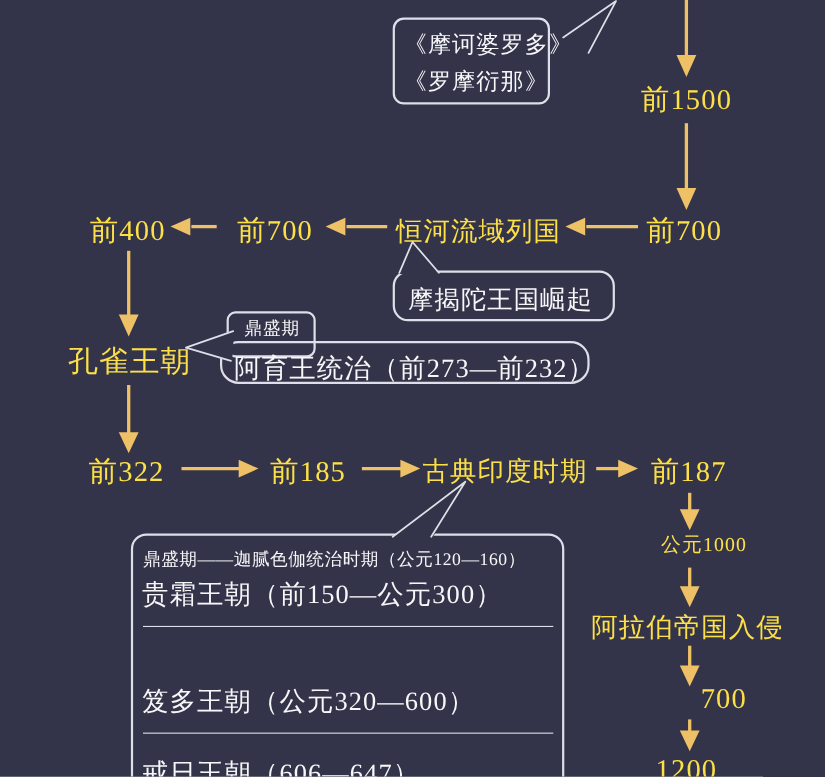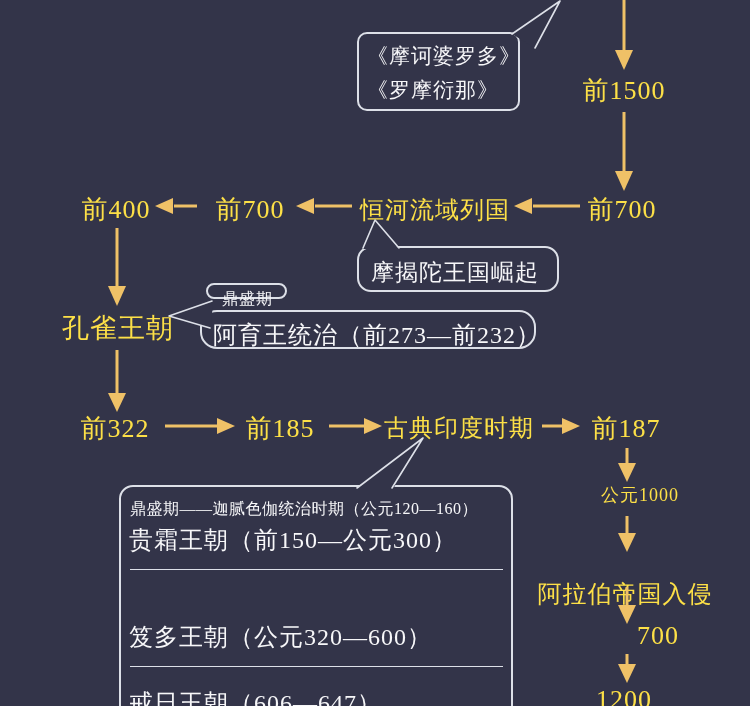--- a/index.html
+++ b/index.html
@@ -44,52 +44,52 @@
   .gline{stroke:#EFC167;stroke-width:3;fill:none;}
   .ghead{fill:#EFC167;stroke:none;}
   .tail-fill{fill:#333449;stroke:none;}
   .tail-line{stroke:#DDE0E8;stroke-width:1.6;fill:none;stroke-linecap:round;}
 </style>
 </head>
 <body>
 
 <div id="canvas">
 
-  <div class="white-box" style="left:357px;top:32px;width:163px;height:79px;border-radius:10px;">
+  <div class="white-box" style="left:357px;top:16px;width:143px;height:79px;border-radius:10px;">
     <div class="wtxt" style="left:8px;top:8px;font-size:21px;">《摩诃婆罗多》</div>
     <div class="wtxt" style="left:8px;top:42px;font-size:21px;">《罗摩衍那》</div>
   </div>
 
   <div class="gold" style="left:624px;top:73px;">前1500</div>
 
   <div class="gold" style="left:116px;top:192px;">前400</div>
   <div class="gold" style="left:250px;top:192px;">前700</div>
   <div class="gold" style="left:435px;top:194px;font-size:24px;text-align:right;">恒河流域列国</div>
   <div class="gold" style="left:622px;top:192px;">前700</div>
 
   <div class="white-box" style="left:357px;top:246px;width:202px;height:46px;border-radius:14px;">
     <div class="wtxt" style="left:12px;top:9px;font-size:23px;">摩揭陀王国崛起</div>
   </div>
 
   <div class="gold" style="left:118px;top:310px;font-size:27px;">孔雀王朝</div>
 
-  <div class="white-box" style="left:206px;top:283px;width:81px;height:16px;border-radius:8px;">
+  <div class="white-box" style="left:206px;top:283px;width:81px;height:42px;border-radius:8px;">
     <div class="wtxt" style="left:14px;top:4px;font-size:16px;">鼎盛期</div>
   </div>
   <div class="white-box" style="left:200px;top:310px;width:336px;height:39px;border-radius:17px;">
     <div class="wtxt" style="left:11px;top:7px;font-size:24px;">阿育王统治（前273—前232）</div>
   </div>
 
   <div class="gold" style="left:115px;top:411px;">前322</div>
   <div class="gold" style="left:280px;top:411px;">前185</div>
   <div class="gold" style="left:459px;top:412px;font-size:24px;">古典印度时期</div>
   <div class="gold" style="left:626px;top:411px;">前187</div>
 
   <div class="gold" style="left:640px;top:483px;font-size:18px;">公元1000</div>
-  <div class="gold" style="left:625px;top:578px;font-size:24px;">阿拉伯帝国入侵</div>
+  <div class="gold" style="left:625px;top:554px;font-size:24px;">阿拉伯帝国入侵</div>
   <div class="gold" style="left:658px;top:621px;">700</div>
   <div class="gold" style="left:624px;top:685px;">1200</div>
 
   <div class="white-box" style="left:119px;top:485px;width:394px;height:280px;border-radius:14px;">
     <div class="wtxt" style="left:9px;top:12px;font-size:16px;letter-spacing:0.5px;">鼎盛期——迦腻色伽统治时期（公元120—160）</div>
     <div class="wtxt" style="left:8px;top:37px;font-size:24px;">贵霜王朝（前150—公元300）</div>
     <div class="divider" style="left:9px;top:82px;width:373px;"></div>
     <div class="wtxt" style="left:8px;top:134px;font-size:24px;">笈多王朝（公元320—600）</div>
     <div class="divider" style="left:9px;top:179px;width:373px;"></div>
     <div class="wtxt" style="left:8px;top:200px;font-size:24px;">戒日王朝（606—647）</div>

